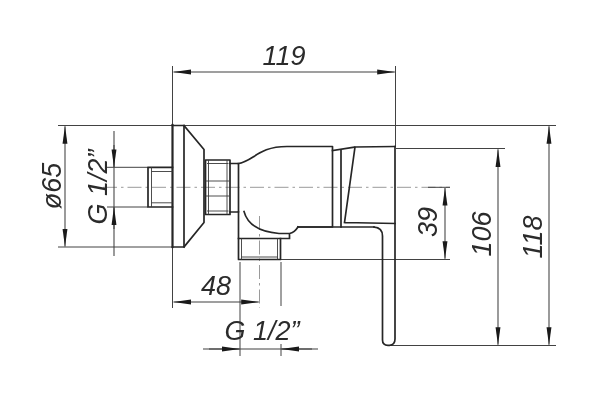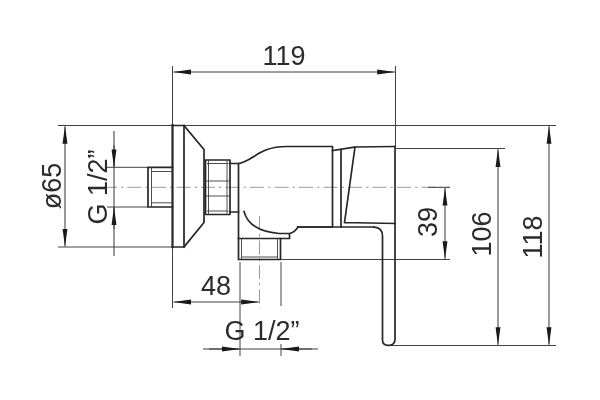--- a/index.html
+++ b/index.html
@@ -7,20 +7,21 @@
     padding: 0;
     background: #ffffff;
   }
   .stage {
     position: relative;
     width: 600px;
     height: 400px;
     background: #ffffff;
     overflow: hidden;
     font-family: "Liberation Sans", sans-serif;
+    font-style: italic;
   }
   svg { display: block; }
   .dim-label {
     font-family: "Liberation Sans", sans-serif;
     font-size: 27px;
     fill: #2b2b2b;
     letter-spacing: 0px;
   }
 </style>
 </head>

